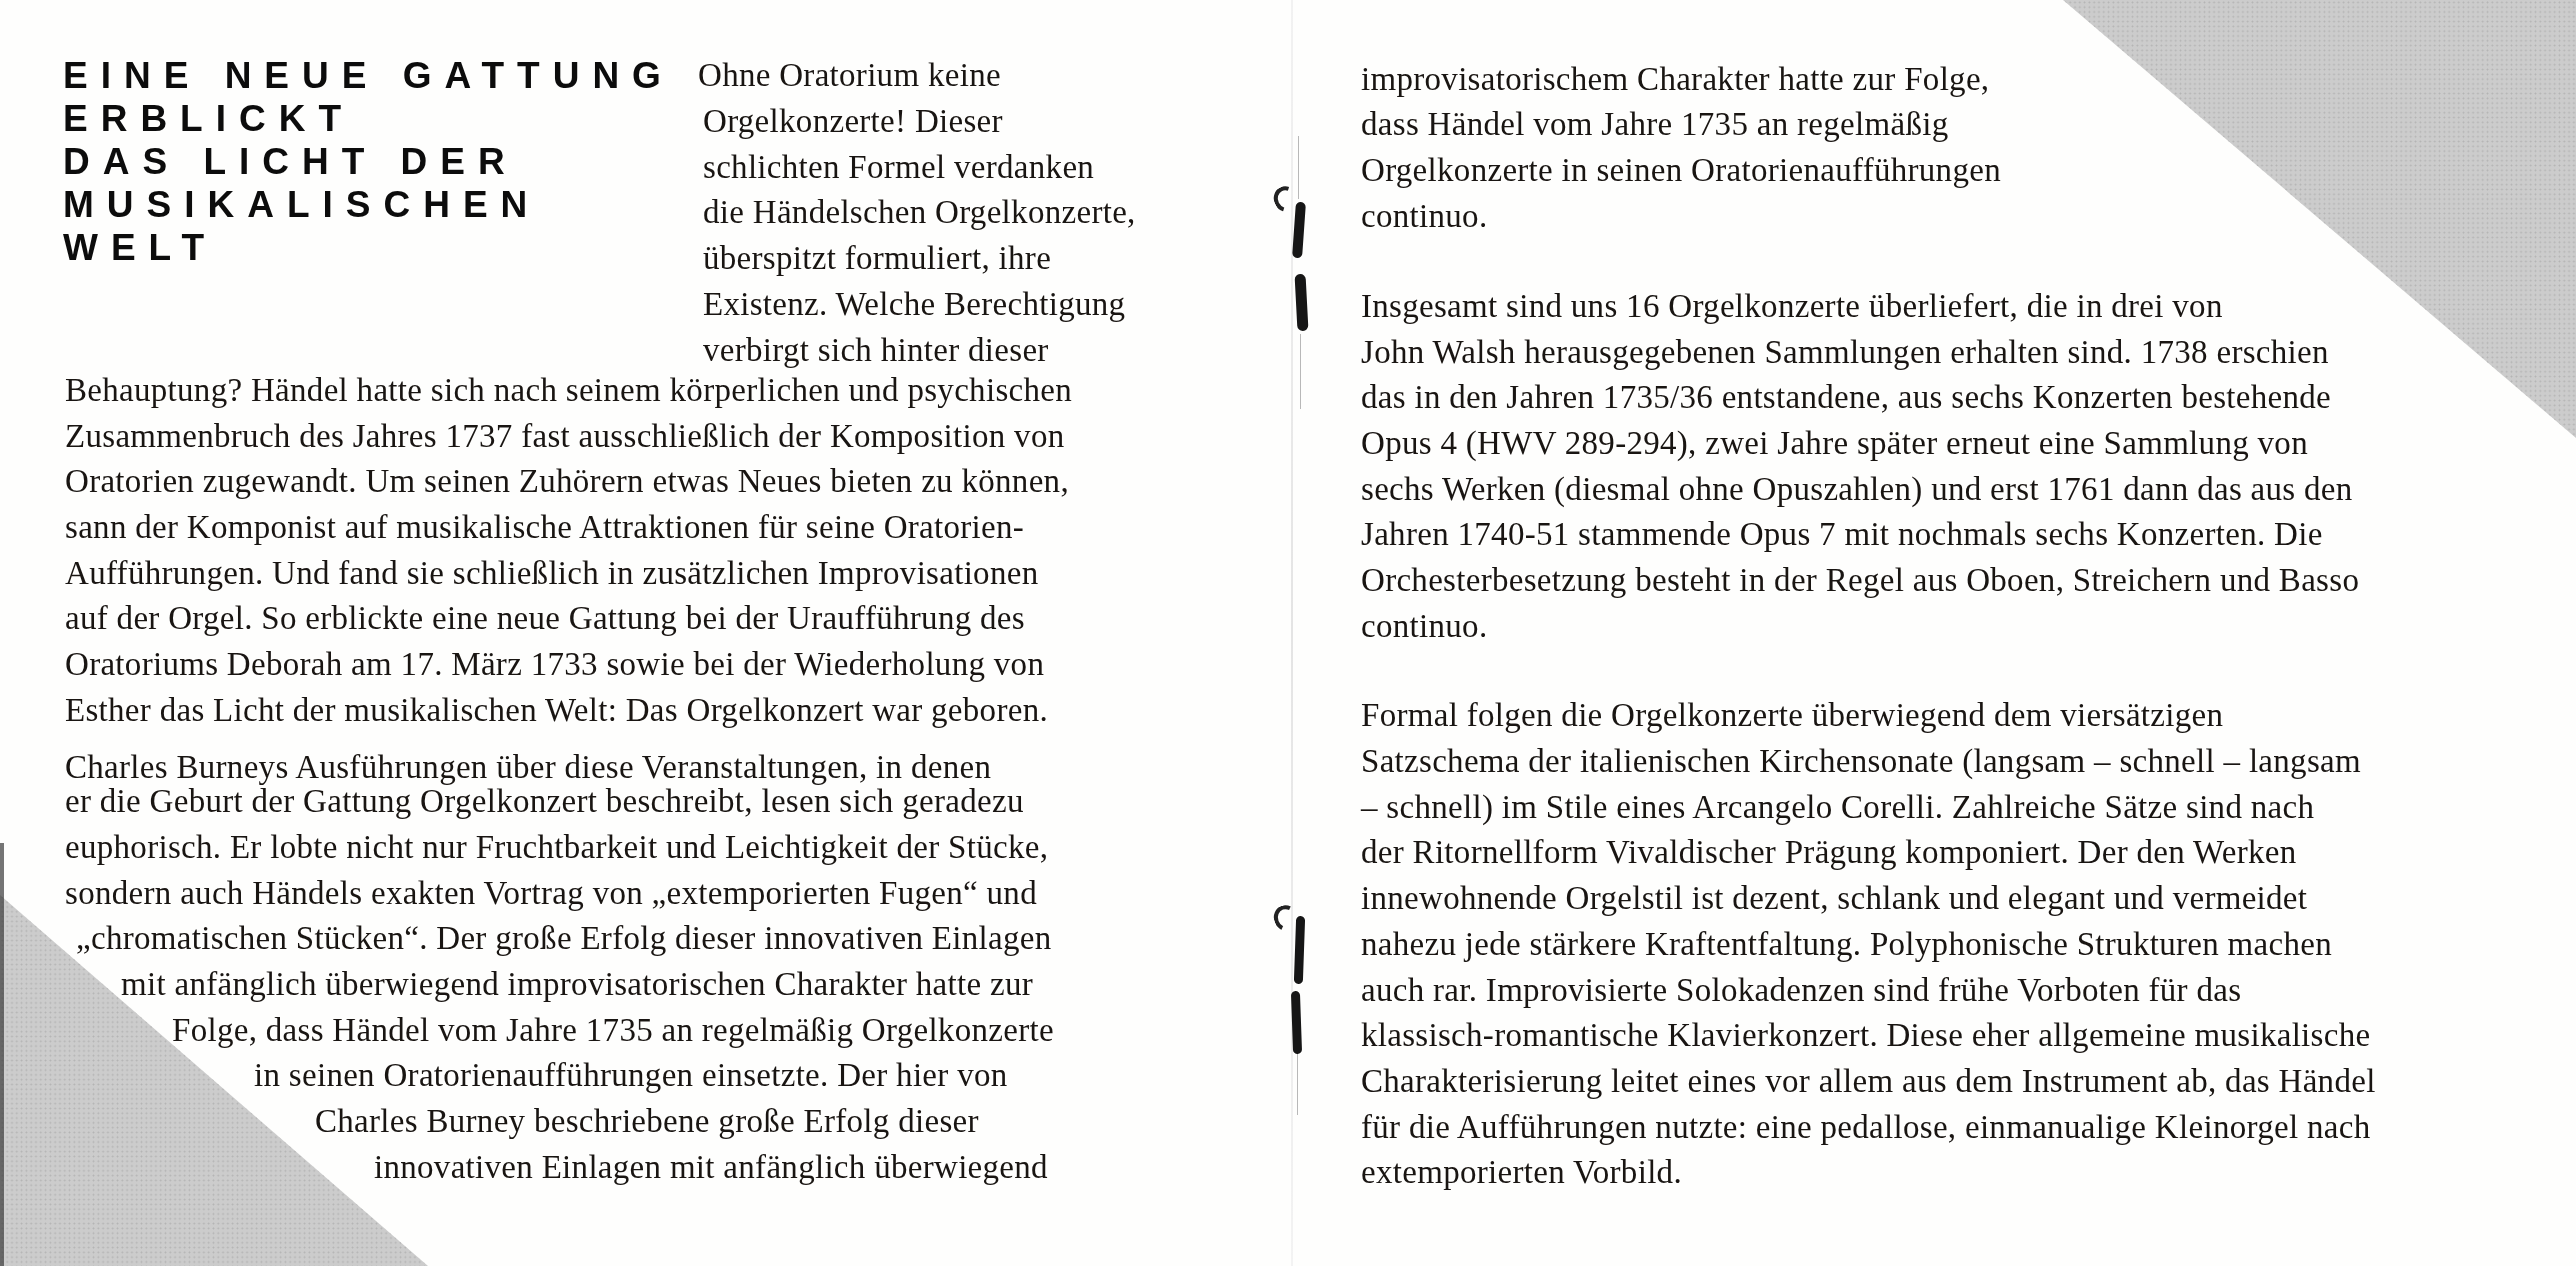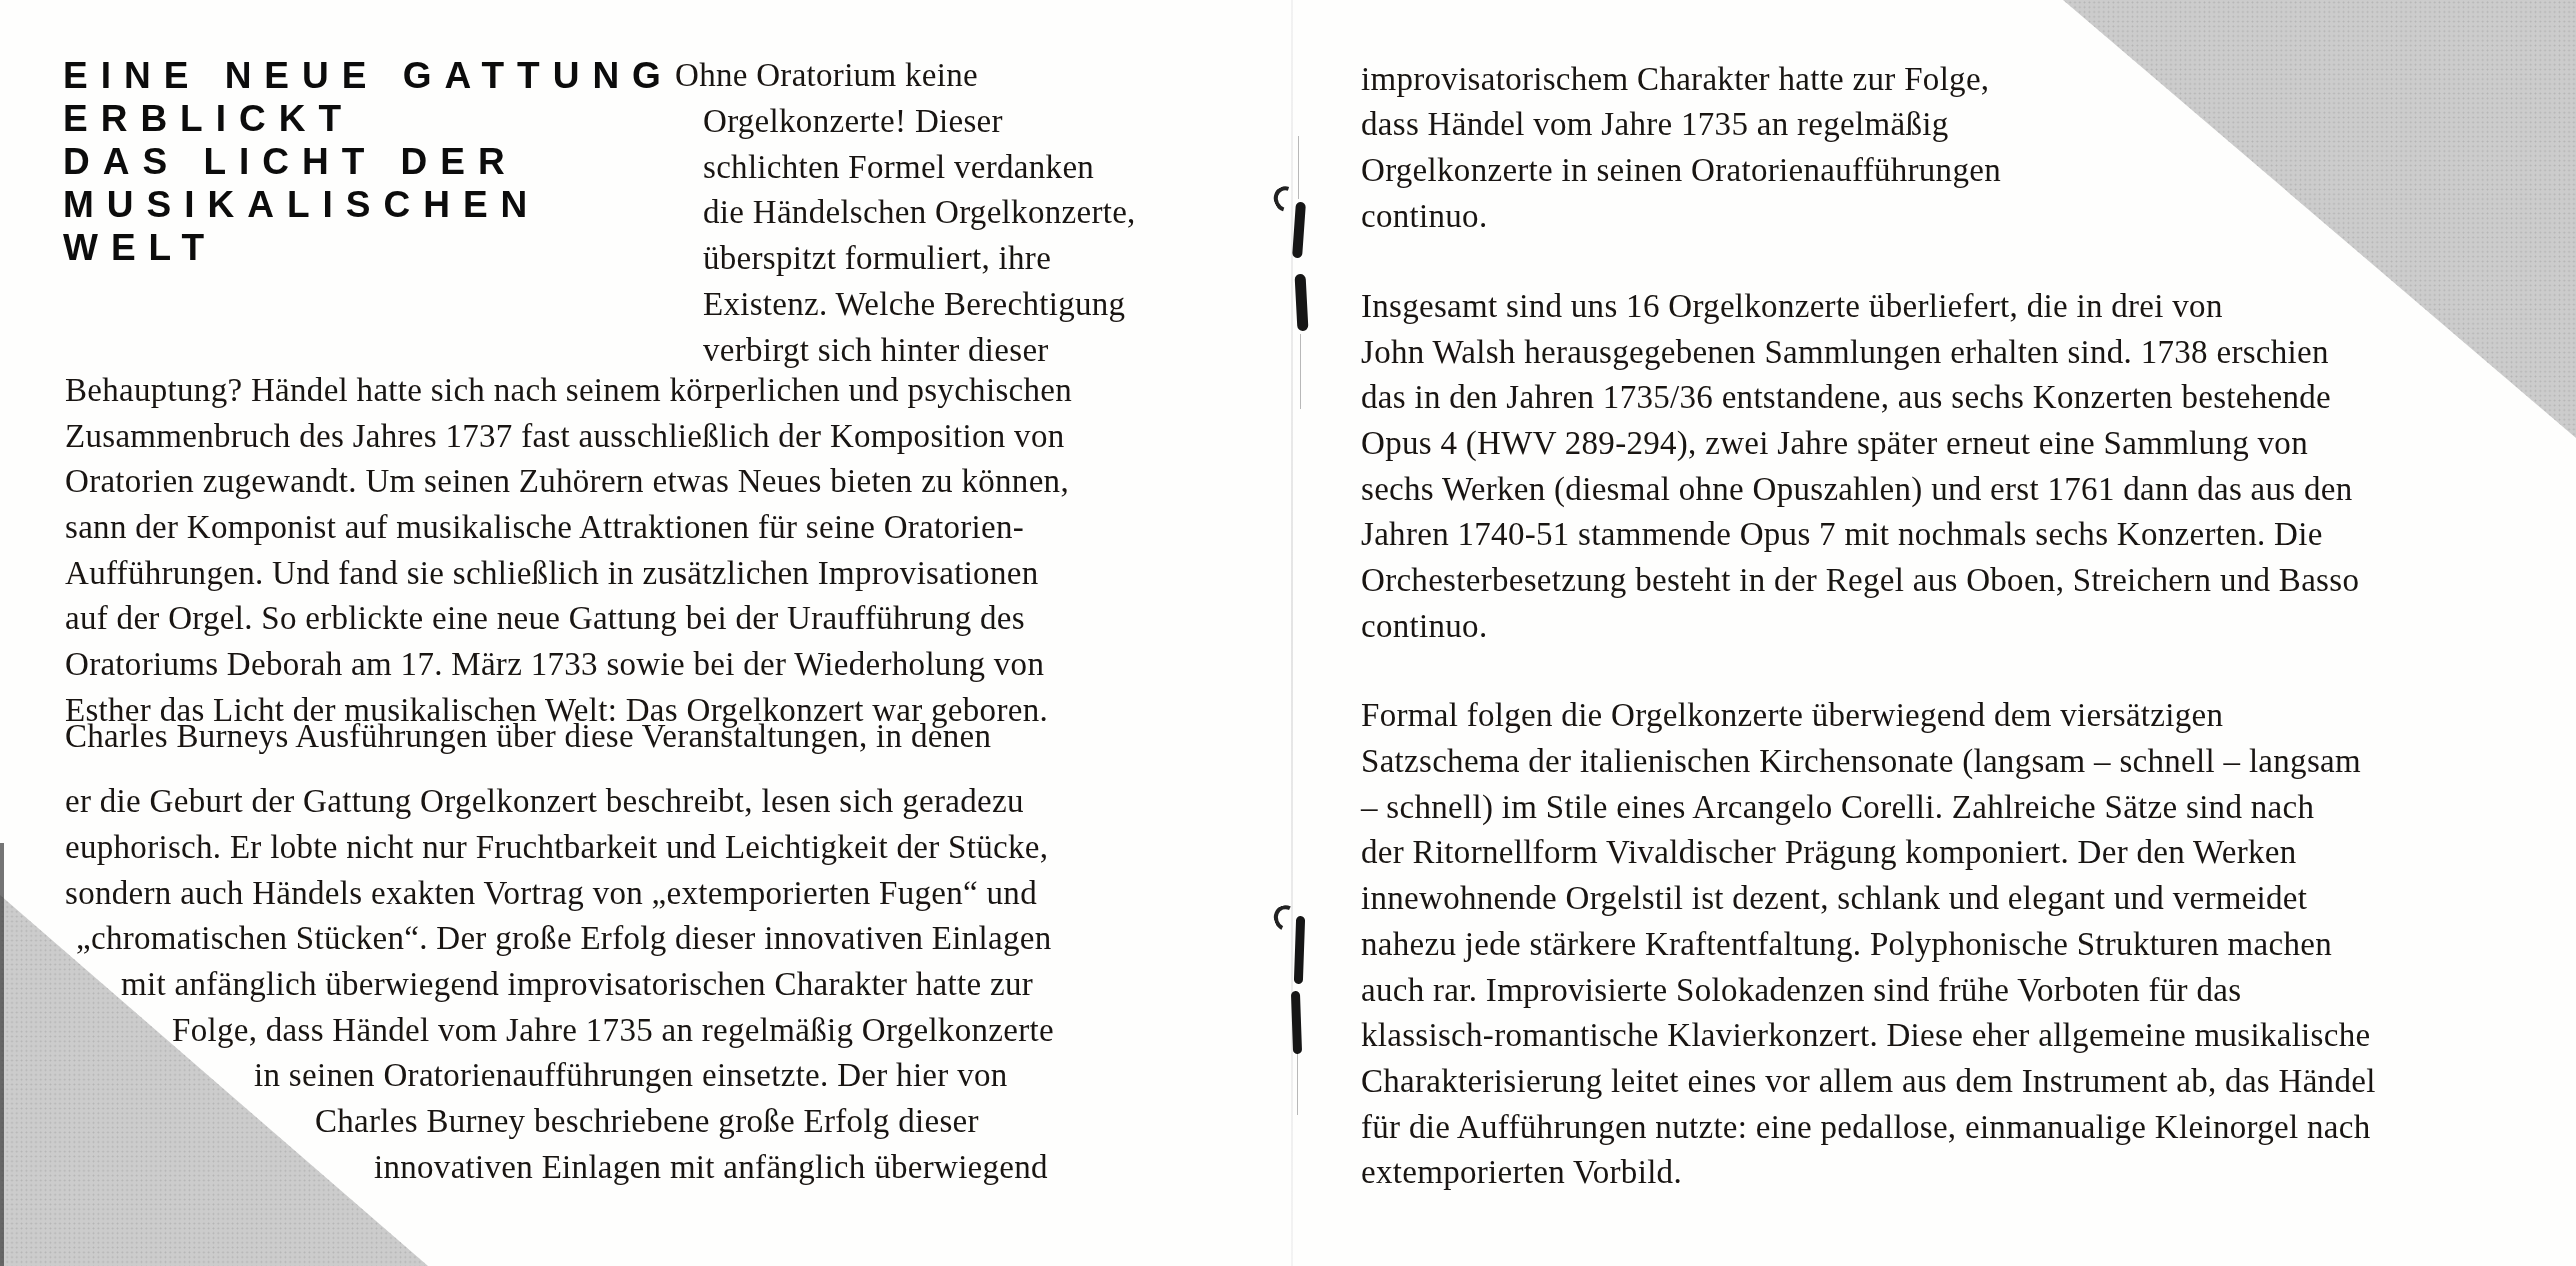--- a/index.html
+++ b/index.html
@@ -85,39 +85,39 @@
 
     <div>
       <div class="title-line" style="left:63px;top:57px">EINE NEUE GATTUNG</div>
       <div class="title-line" style="left:63px;top:100px">ERBLICKT</div>
       <div class="title-line" style="left:63px;top:143px">DAS LICHT DER</div>
       <div class="title-line" style="left:63px;top:186px">MUSIKALISCHEN</div>
       <div class="title-line" style="left:63px;top:229px">WELT</div>
     </div>
 
     <div>
-      <div class="body-line" style="left:675px;top:59px">Ohne Oratorium keine</div>
+      <div class="body-line" style="left:698px;top:59px">Ohne Oratorium keine</div>
       <div class="body-line" style="left:703px;top:105px">Orgelkonzerte! Dieser</div>
       <div class="body-line" style="left:703px;top:151px">schlichten Formel verdanken</div>
       <div class="body-line" style="left:703px;top:196px">die Händelschen Orgelkonzerte,</div>
       <div class="body-line" style="left:703px;top:242px">überspitzt formuliert, ihre</div>
       <div class="body-line" style="left:703px;top:288px">Existenz. Welche Berechtigung</div>
       <div class="body-line" style="left:703px;top:334px">verbirgt sich hinter dieser</div>
     </div>
 
     <div>
       <div class="body-line" style="left:65px;top:374px">Behauptung? Händel hatte sich nach seinem körperlichen und psychischen</div>
       <div class="body-line" style="left:65px;top:420px">Zusammenbruch des Jahres 1737 fast ausschließlich der Komposition von</div>
       <div class="body-line" style="left:65px;top:465px">Oratorien zugewandt. Um seinen Zuhörern etwas Neues bieten zu können,</div>
       <div class="body-line" style="left:65px;top:511px">sann der Komponist auf musikalische Attraktionen für seine Oratorien-</div>
       <div class="body-line" style="left:65px;top:557px">Aufführungen. Und fand sie schließlich in zusätzlichen Improvisationen</div>
       <div class="body-line" style="left:65px;top:602px">auf der Orgel. So erblickte eine neue Gattung bei der Uraufführung des</div>
       <div class="body-line" style="left:65px;top:648px">Oratoriums Deborah am 17. März 1733 sowie bei der Wiederholung von</div>
       <div class="body-line" style="left:65px;top:694px">Esther das Licht der musikalischen Welt: Das Orgelkonzert war geboren.</div>
-      <div class="body-line" style="left:65px;top:720px">Charles Burneys Ausführungen über diese Veranstaltungen, in denen</div>
+      <div class="body-line" style="left:65px;top:751px">Charles Burneys Ausführungen über diese Veranstaltungen, in denen</div>
       <div class="body-line" style="left:65px;top:785px">er die Geburt der Gattung Orgelkonzert beschreibt, lesen sich geradezu</div>
       <div class="body-line" style="left:65px;top:831px">euphorisch. Er lobte nicht nur Fruchtbarkeit und Leichtigkeit der Stücke,</div>
       <div class="body-line" style="left:65px;top:877px">sondern auch Händels exakten Vortrag von „extemporierten Fugen“ und</div>
       <div class="body-line" style="left:76px;top:922px">„chromatischen Stücken“. Der große Erfolg dieser innovativen Einlagen</div>
       <div class="body-line" style="left:121px;top:968px">mit anfänglich überwiegend improvisatorischen Charakter hatte zur</div>
       <div class="body-line" style="left:172px;top:1014px">Folge, dass Händel vom Jahre 1735 an regelmäßig Orgelkonzerte</div>
       <div class="body-line" style="left:254px;top:1059px">in seinen Oratorienaufführungen einsetzte. Der hier von</div>
       <div class="body-line" style="left:315px;top:1105px">Charles Burney beschriebene große Erfolg dieser</div>
       <div class="body-line" style="left:374px;top:1151px">innovativen Einlagen mit anfänglich überwiegend</div>
     </div>

